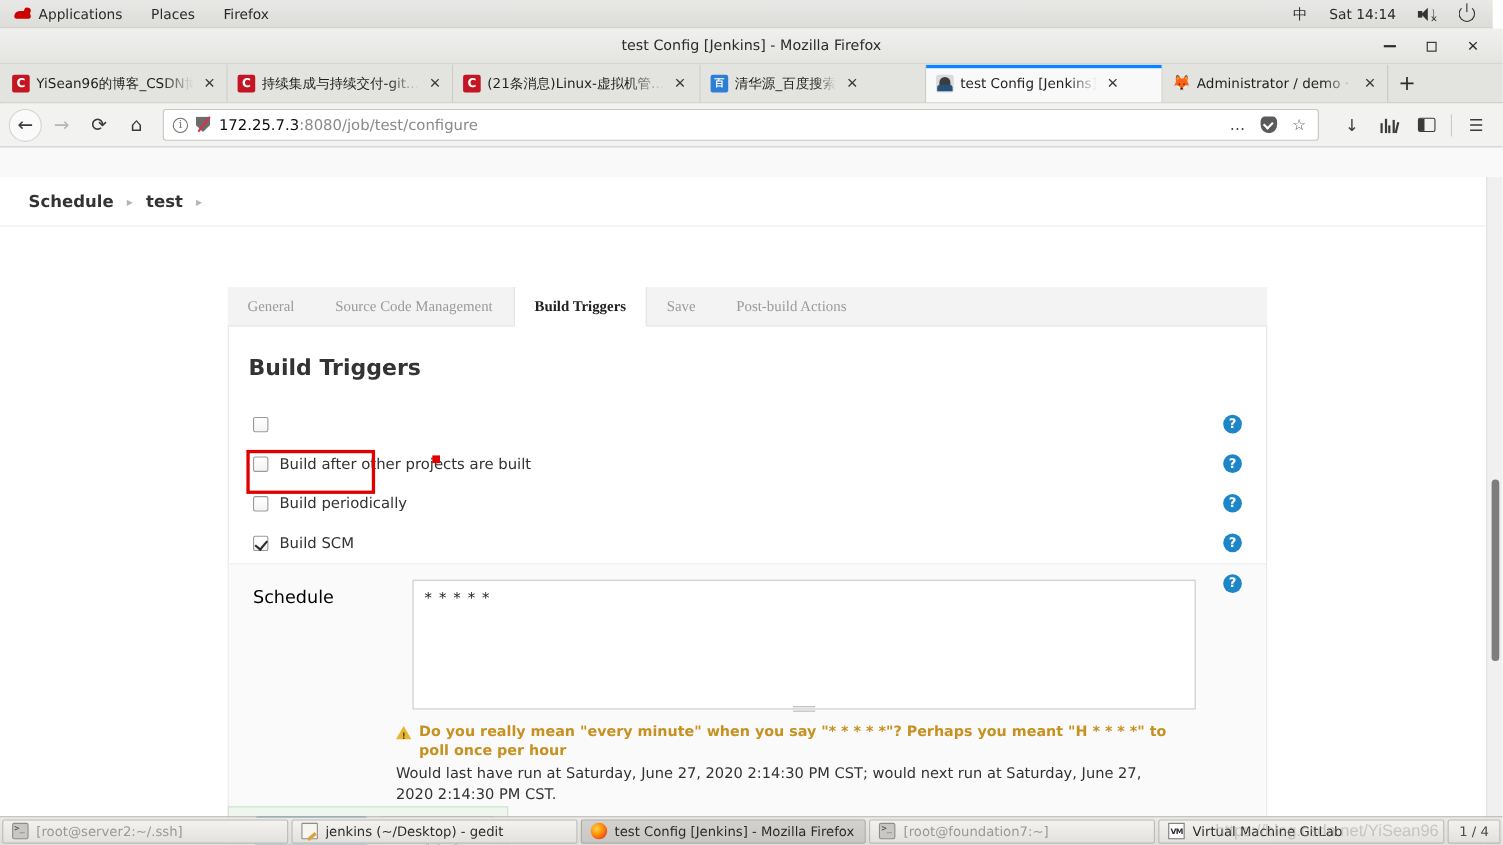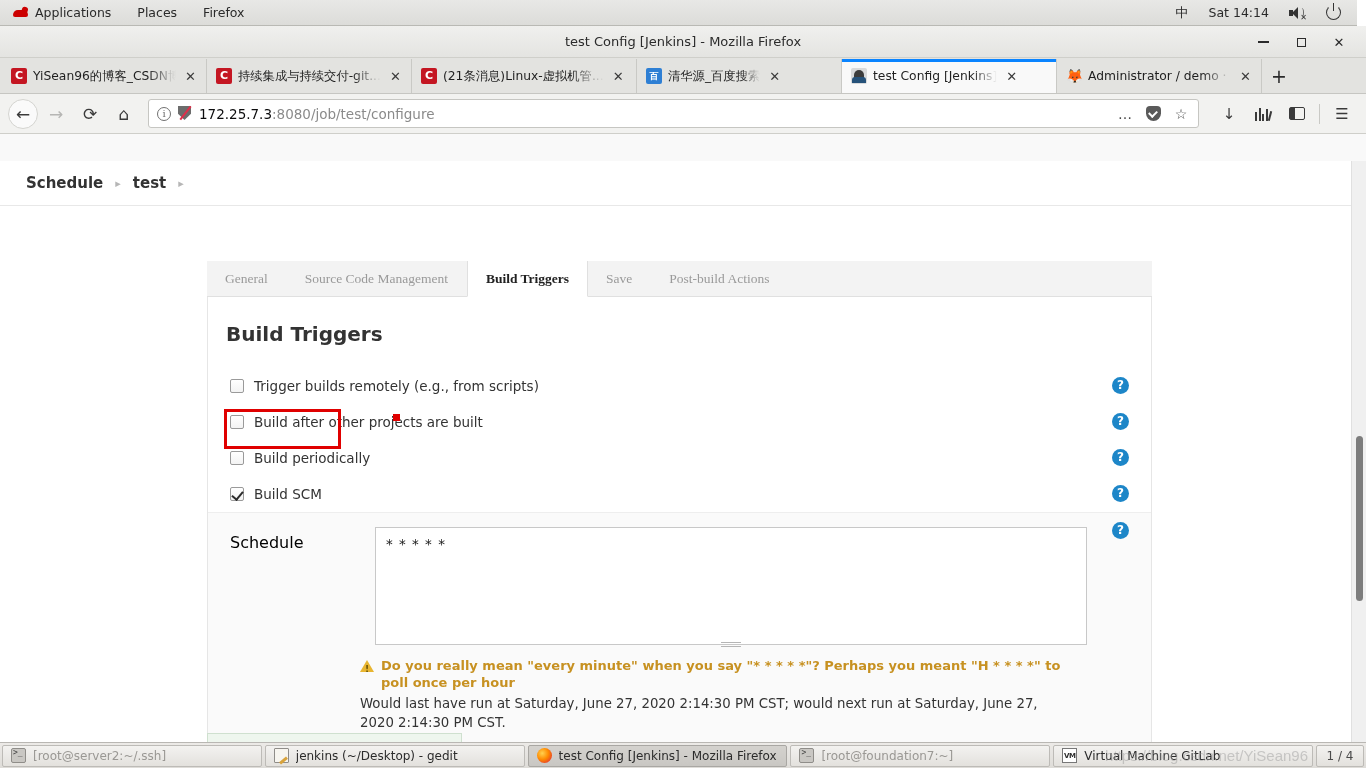--- a/index.html
+++ b/index.html
@@ -481,21 +481,20 @@
         <div class="jk-tab">Save</div>
         <div class="jk-tab">Post-build Actions</div>
       </div>
 
       <div class="jk-panel">
         <div class="jk-h1">Build Triggers</div>
 
         <div class="trigger-rows">
           <div class="trig-row">
             <span class="cbx"></span>
-            <span class="trig-label">Trigger builds remotely (e.g., from scripts)</span>
             <span class="help-ico">?</span>
           </div>
           <div class="trig-row">
             <span class="cbx"></span>
             <span class="trig-label">Build after other projects are built</span>
             <span class="help-ico">?</span>
           </div>
           <div class="trig-row">
             <span class="cbx"></span>
             <span class="trig-label">Build periodically</span>

